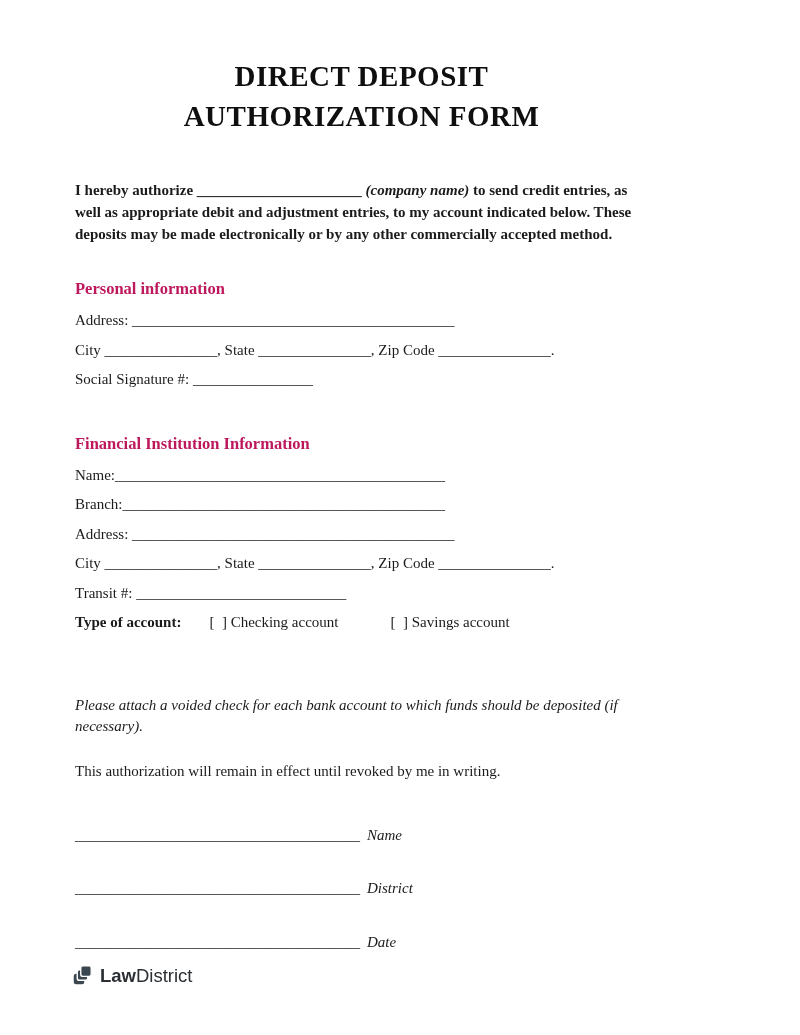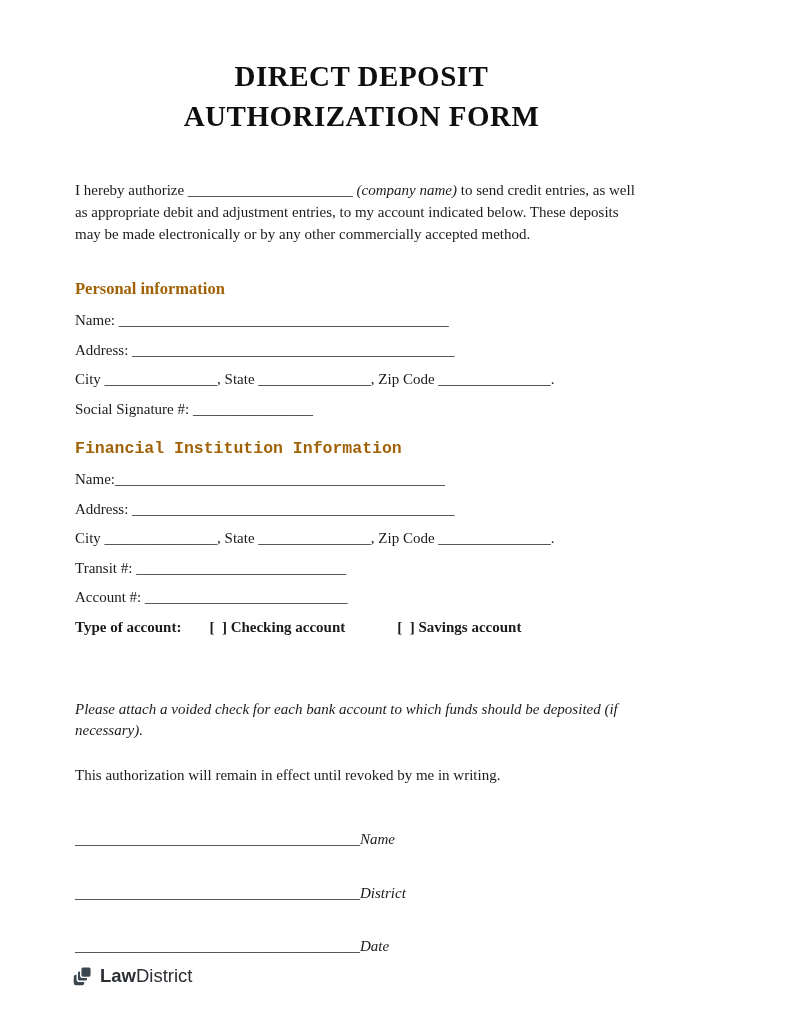--- a/index.html
+++ b/index.html
@@ -19,45 +19,46 @@
     font-weight: bold;
     font-size: 29px;
     line-height: 1.38;
     letter-spacing: 0.5px;
     color: #0f0f0f;
     margin: 0 0 0 0;
   }
   .intro {
     margin-top: 44px;
     line-height: 1.45;
+    font-weight: bold;
   }
   .section-heading {
     font-weight: bold;
     font-size: 16.5px;
     margin: 34px 0 12px 0;
-    color: #a16207;
+    color: #be185d;
   }
-  .fin-heading { margin-top: 20px; font-family: Liberation Mono, monospace; }
+  .fin-heading { margin-top: 44px; }
   .row { margin: 0 0 10px 0; line-height: 1.3; white-space: normal; }
   .italic { font-style: italic; }
   .blank { white-space: pre-wrap; }
   .type-row .type-label { margin-right: 28px; font-weight: bold; }
-  .checkbox { white-space: pre-wrap; font-weight: bold; }
+  .checkbox { white-space: pre-wrap; }
   .checkbox-first { margin-right: 52px; }
   .note { margin-top: 62px; line-height: 1.4; }
   .auth { margin-top: 24px; line-height: 1.4; }
   .sig-block { margin-top: 44px; }
   .sig-row { margin-bottom: 34px; line-height: 1.3; }
-  .sig-label { font-style: italic; }
+  .sig-label { font-style: italic; margin-left: 7px; }
   .footer {
     position: absolute;
     left: 72px;
     bottom: 48px;
     display: flex;
-    align-items: flex-end;
+    align-items: flex-start;
     gap: 7px;
     font-family: "Liberation Sans", sans-serif;
     font-size: 18.5px;
     color: #2b2f33;
   }
   .brand-bold { font-weight: 700; }
   .brand-reg { font-weight: 400; }
   .logo-icon svg { display: block; }
 </style>
 </head>
@@ -69,58 +70,55 @@
     <span>DIRECT DEPOSIT</span><br>
     <span>AUTHORIZATION FORM</span>
   </h1>
 
   <p class="intro">
     <span>I hereby authorize </span><span class="blank">______________________</span><span class="italic"> (company name) </span><span>to send credit entries, as well as appropriate debit and adjustment entries, to my account indicated below. These deposits may be made electronically or by any other commercially accepted method.</span>
   </p>
 
   <h2 class="section-heading">Personal information</h2>
 
-  <div class="row">
-    <span>Name: </span><span class="blank">____________________________________________</span>
-  </div>
 
   <div class="row">
     <span>Address: </span><span class="blank">___________________________________________</span>
   </div>
 
   <div class="row">
     <span>City </span><span class="blank">_______________</span><span>, State </span><span class="blank">_______________</span><span>, Zip Code </span><span class="blank">_______________</span><span>.</span>
   </div>
 
   <div class="row">
     <span>Social Signature #: </span><span class="blank">________________</span>
   </div>
 
   <h2 class="section-heading fin-heading">Financial Institution Information</h2>
 
   <div class="row">
     <span>Name:</span><span class="blank">____________________________________________</span>
   </div>
 
+  <div class="row">
+    <span>Branch:</span><span class="blank">___________________________________________</span>
+  </div>
 
   <div class="row">
     <span>Address: </span><span class="blank">___________________________________________</span>
   </div>
 
   <div class="row">
     <span>City </span><span class="blank">_______________</span><span>, State </span><span class="blank">_______________</span><span>, Zip Code </span><span class="blank">_______________</span><span>.</span>
   </div>
 
   <div class="row">
     <span>Transit #: </span><span class="blank">____________________________</span>
   </div>
 
-  <div class="row">
-    <span>Account #: </span><span class="blank">___________________________</span>
-  </div>
 
   <div class="row type-row">
     <span class="type-label">Type of account:</span><span class="checkbox checkbox-first">[  ] Checking account</span><span class="checkbox">[  ] Savings account</span>
   </div>
 
   <p class="note italic">Please attach a voided check for each bank account to which funds should be deposited (if necessary).</p>
 
   <p class="auth">This authorization will remain in effect until revoked by me in writing.</p>
 
   <div class="sig-block">

